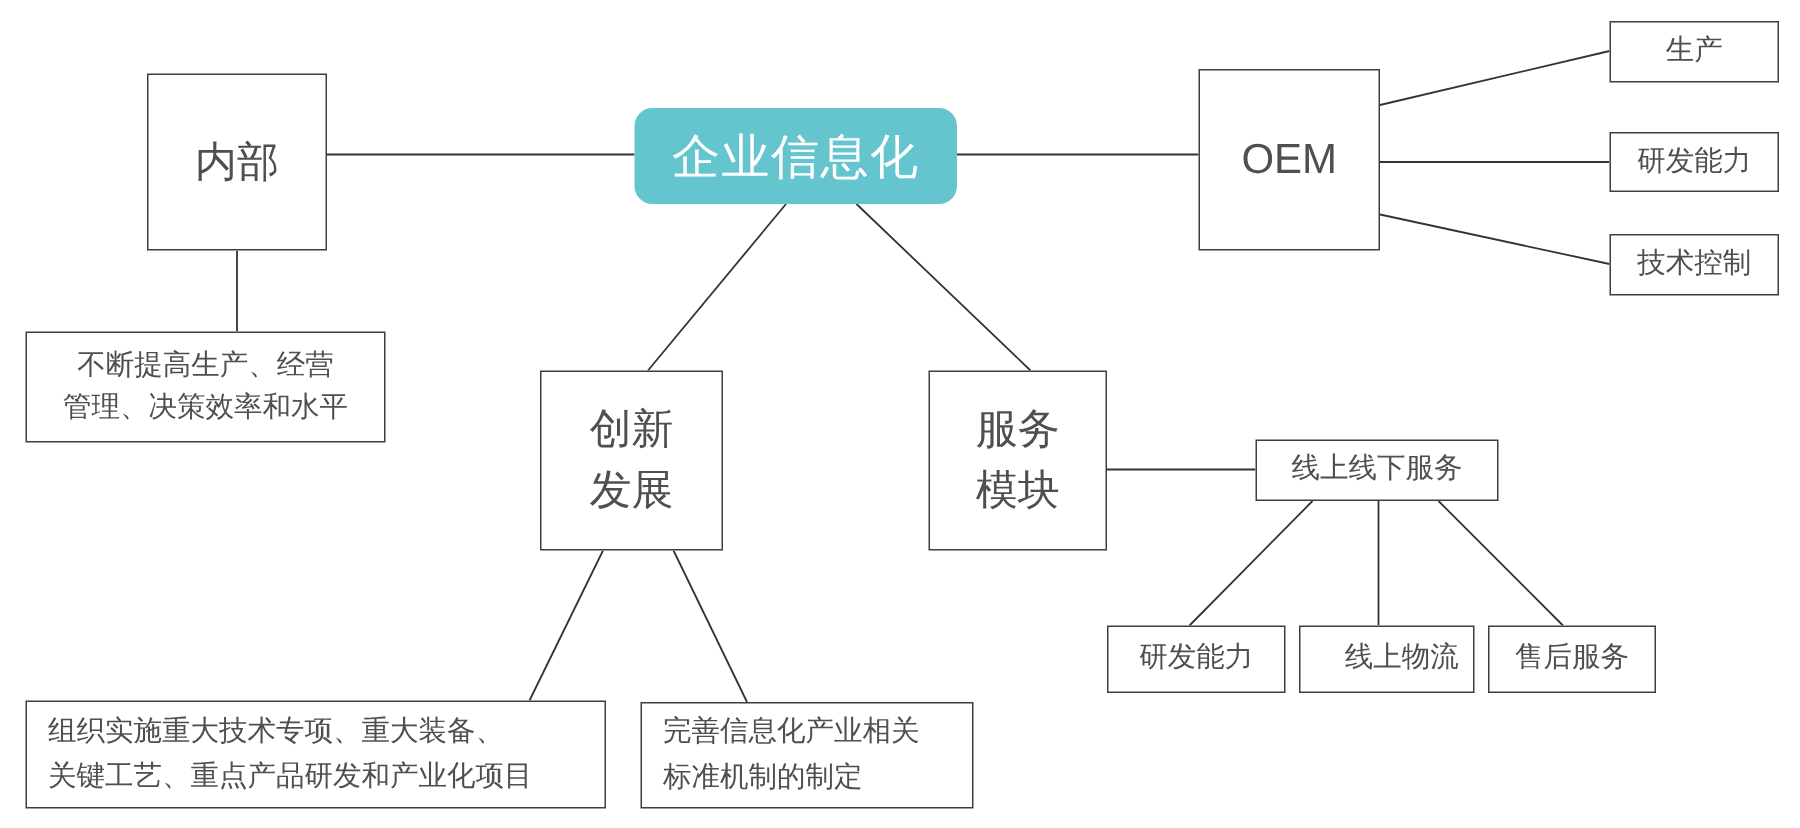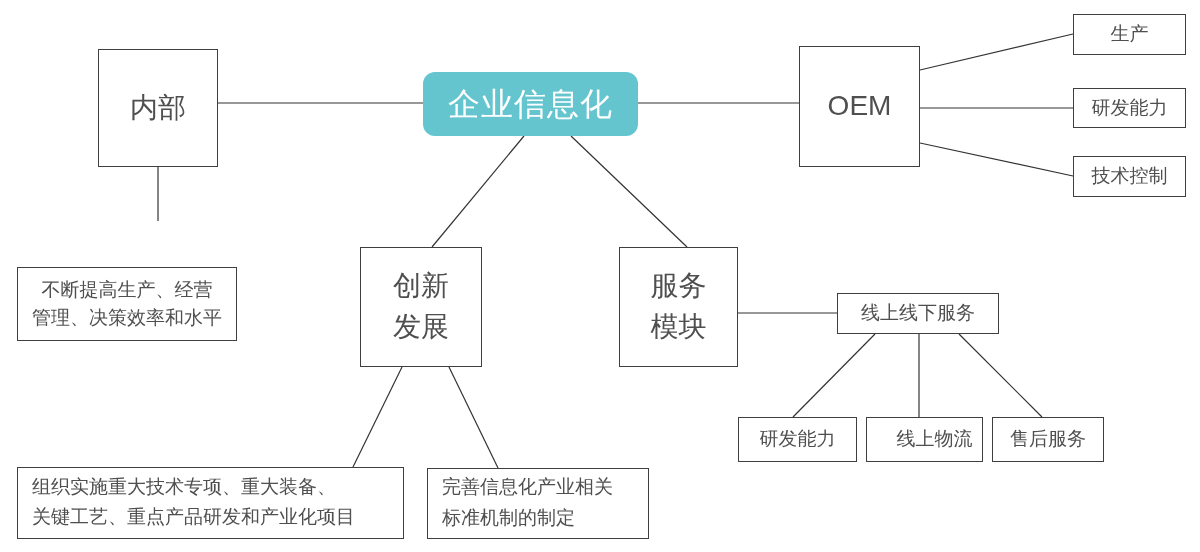--- a/index.html
+++ b/index.html
@@ -39,21 +39,20 @@
     line-height: 1.45;
   }
   .node.big { font-size: 28px; }
   .node.small { font-size: 19px; line-height: 1.5; }
   .node.left-align {
     align-items: flex-start;
     text-align: right;
     padding-left: 14px;
     padding-right: 6px;
     line-height: 1.6;
-    font-family: Liberation Mono, monospace;
   }
   .node.root {
     background: var(--accent);
     color: var(--accent-text);
     border: none;
     border-radius: 12px;
     font-size: 32px;
     letter-spacing: 1px;
   }
 </style>
@@ -80,21 +79,21 @@
   </svg>
 
   <div class="node root" style="left:423px; top:72px; width:215px; height:64px;text-align:right;">
     <div>企业信息化</div>
   </div>
 
   <div class="node big" style="left:98px; top:49px; width:120px; height:118px;">
     <div>内部</div>
   </div>
 
-  <div class="node small" style="left:17px; top:221px; width:220px; height:74px;margin-top:46px;">
+  <div class="node small" style="left:17px; top:221px; width:240px; height:74px;">
     <div>不断提高生产、经营</div>
     <div>管理、决策效率和水平</div>
   </div>
 
   <div class="node big" style="left:799px; top:46px; width:121px; height:121px;">
     <div>OEM</div>
   </div>
 
   <div class="node small" style="left:1073px; top:14px; width:113px; height:41px;">
     <div>生产</div>

